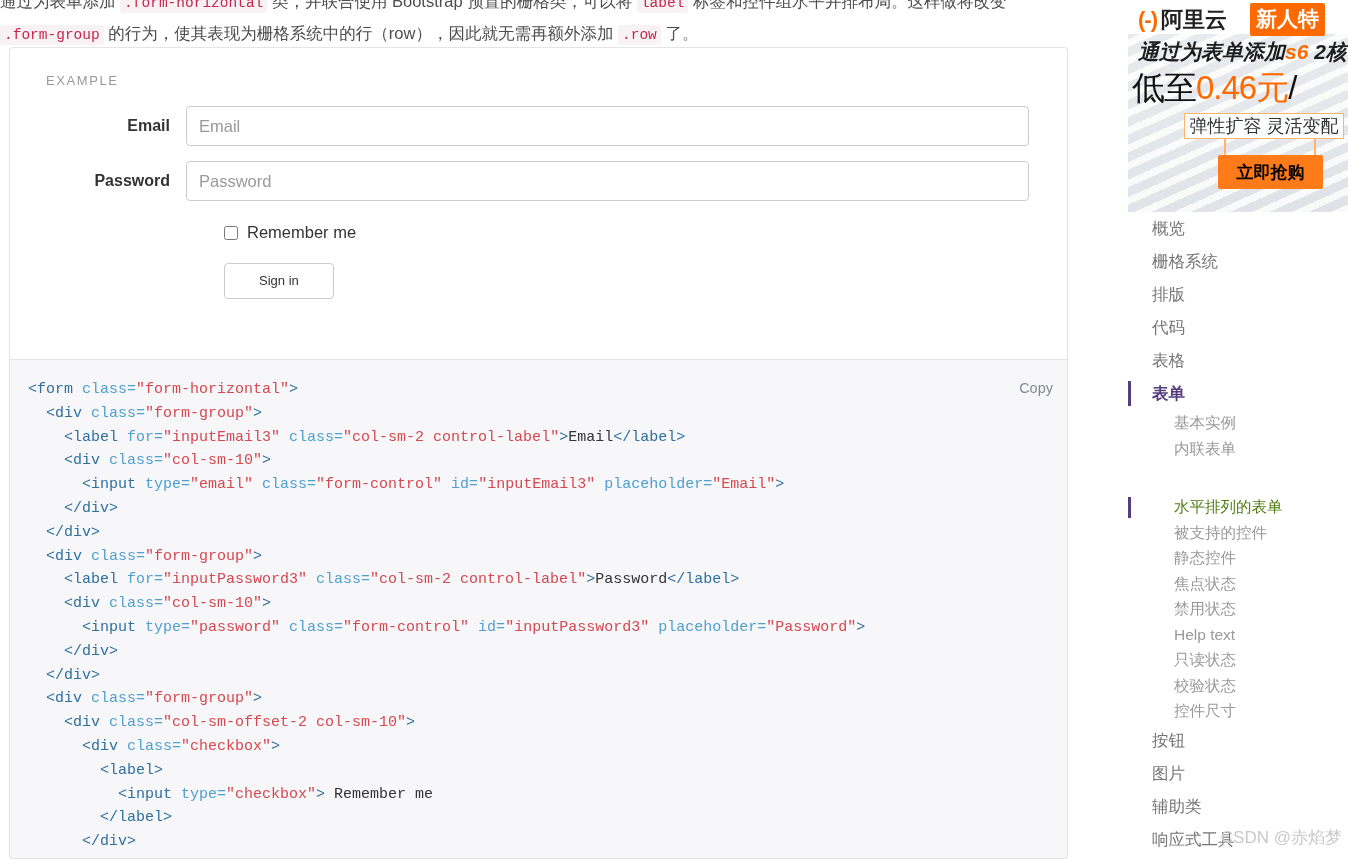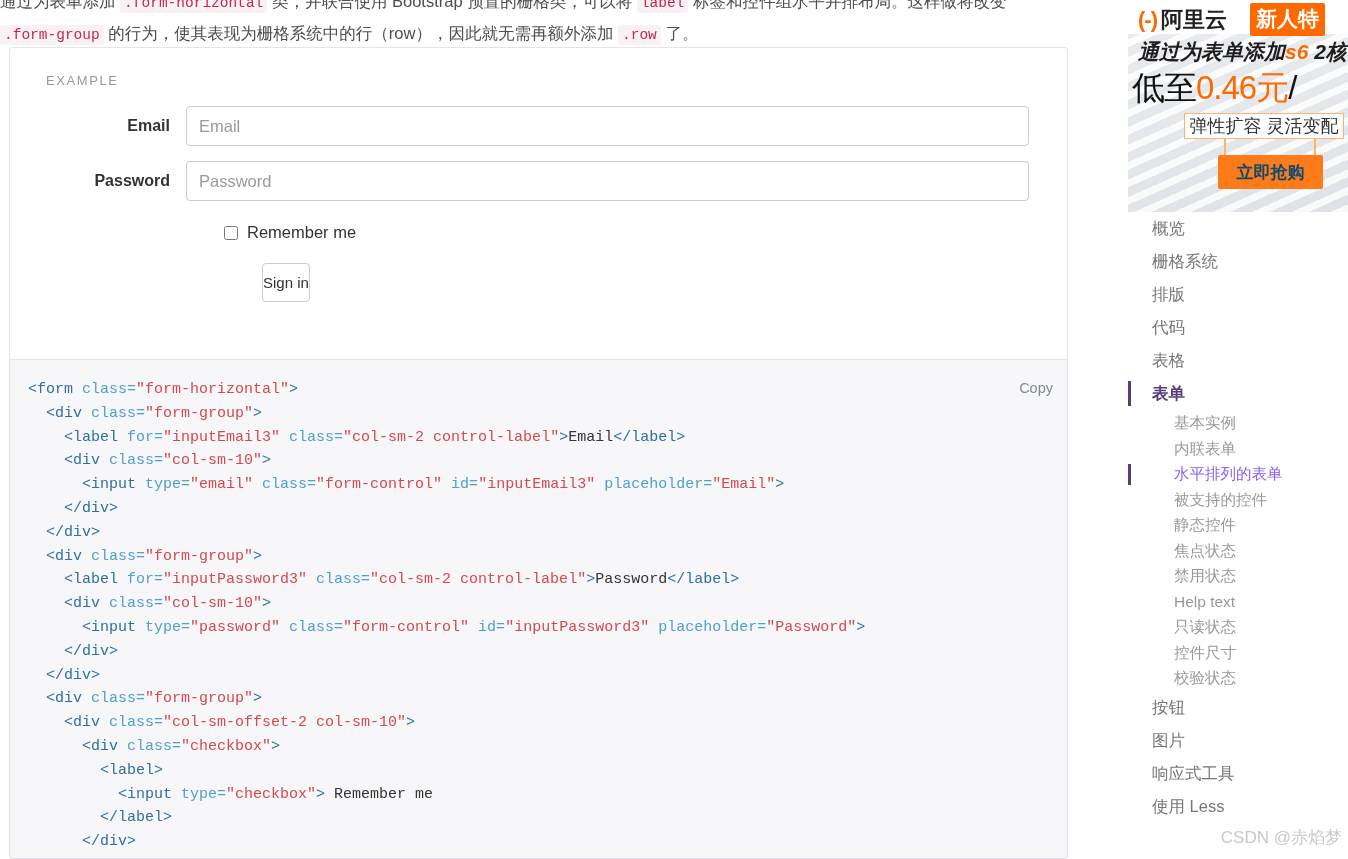--- a/index.html
+++ b/index.html
@@ -126,30 +126,29 @@
     accent-color: #fff;
   }
   .checkbox-row label {
     font-size: 16.5px;
     color: #333;
     font-weight: normal;
   }
   .btn-default {
     display: inline-block;
     margin-top: 9px;
-    padding: 8px 0;
-    font-size: 15px;
+    padding: 8px 34px;
+    font-size: 13px;
     line-height: 1.4;
     color: #333;
     background-color: #fff;
     border: 1px solid #ccc;
     border-radius: 4px;
     font-family: "Liberation Sans", sans-serif;
     cursor: pointer;
-    margin-left: 38px;
   }
 
   
   .code-block {
     position: absolute;
     left: 9px; top: 359px;
     width: 1059px;
     height: 500px;
     background: #f7f7f9;
     border: 1px solid #e1e1e8;
@@ -244,21 +243,21 @@
     width: 160px; height: 26px;
     border: 1px solid #ffb36b;
     background: rgba(255,255,255,0.85);
     color: #333; font-size: 18px;
     display: flex; align-items: center; justify-content: center;
     white-space: nowrap;
   }
   .ad-cta {
     position: absolute; left: 90px; top: 155px;
     width: 105px; height: 34px;
-    background: #ff7a18; color: #0c4a6e;
+    background: #ff7a18; color: #000000;
     font-size: 17px; font-weight: bold;
     display: flex; align-items: center; justify-content: center;
     border-radius: 2px;
     cursor: pointer;
   }
   .ad-connector {
     position: absolute; left: 96px; top: 139px;
     width: 92px; height: 16px;
     border-left: 2px solid #ffb36b;
     border-right: 2px solid #ffb36b;
@@ -291,21 +290,22 @@
   }
   .nav-sub {
     padding: 1px 0 1px 46px;
     font-size: 15.5px;
     color: #999;
     line-height: 23.5px;
     position: relative;
     cursor: pointer;
   }
   .nav-sub.active {
-    color: #8b5cf6;
+    color: #4d7c0f;
+    margin-top: 33px;
   }
   .nav-sub.active::before {
     content: "";
     position: absolute;
     left: 0; top: 3px;
     width: 3px; height: 21px;
     background: #563d7c;
   }
 
   .watermark {
@@ -413,24 +413,25 @@
         <div class="nav-item active"><span>表单</span></div>
         <div class="nav-sub"><span>基本实例</span></div>
         <div class="nav-sub"><span>内联表单</span></div>
         <div class="nav-sub active"><span>水平排列的表单</span></div>
         <div class="nav-sub"><span>被支持的控件</span></div>
         <div class="nav-sub"><span>静态控件</span></div>
         <div class="nav-sub"><span>焦点状态</span></div>
         <div class="nav-sub"><span>禁用状态</span></div>
         <div class="nav-sub"><span>Help text</span></div>
         <div class="nav-sub"><span>只读状态</span></div>
+        <div class="nav-sub"><span>校验状态</span></div>
         <div class="nav-sub"><span>控件尺寸</span></div>
-        <div class="nav-sub"><span>校验状态</span></div>
         <div class="nav-item"><span>按钮</span></div>
         <div class="nav-item"><span>图片</span></div>
+        <div class="nav-item"><span>辅助类</span></div>
         <div class="nav-item"><span>响应式工具</span></div>
         <div class="nav-item"><span>使用 Less</span></div>
       </div>
 
     <div class="watermark">CSDN @赤焰梦</div>
   </div>
 
 </div>
 
 </body></html>

